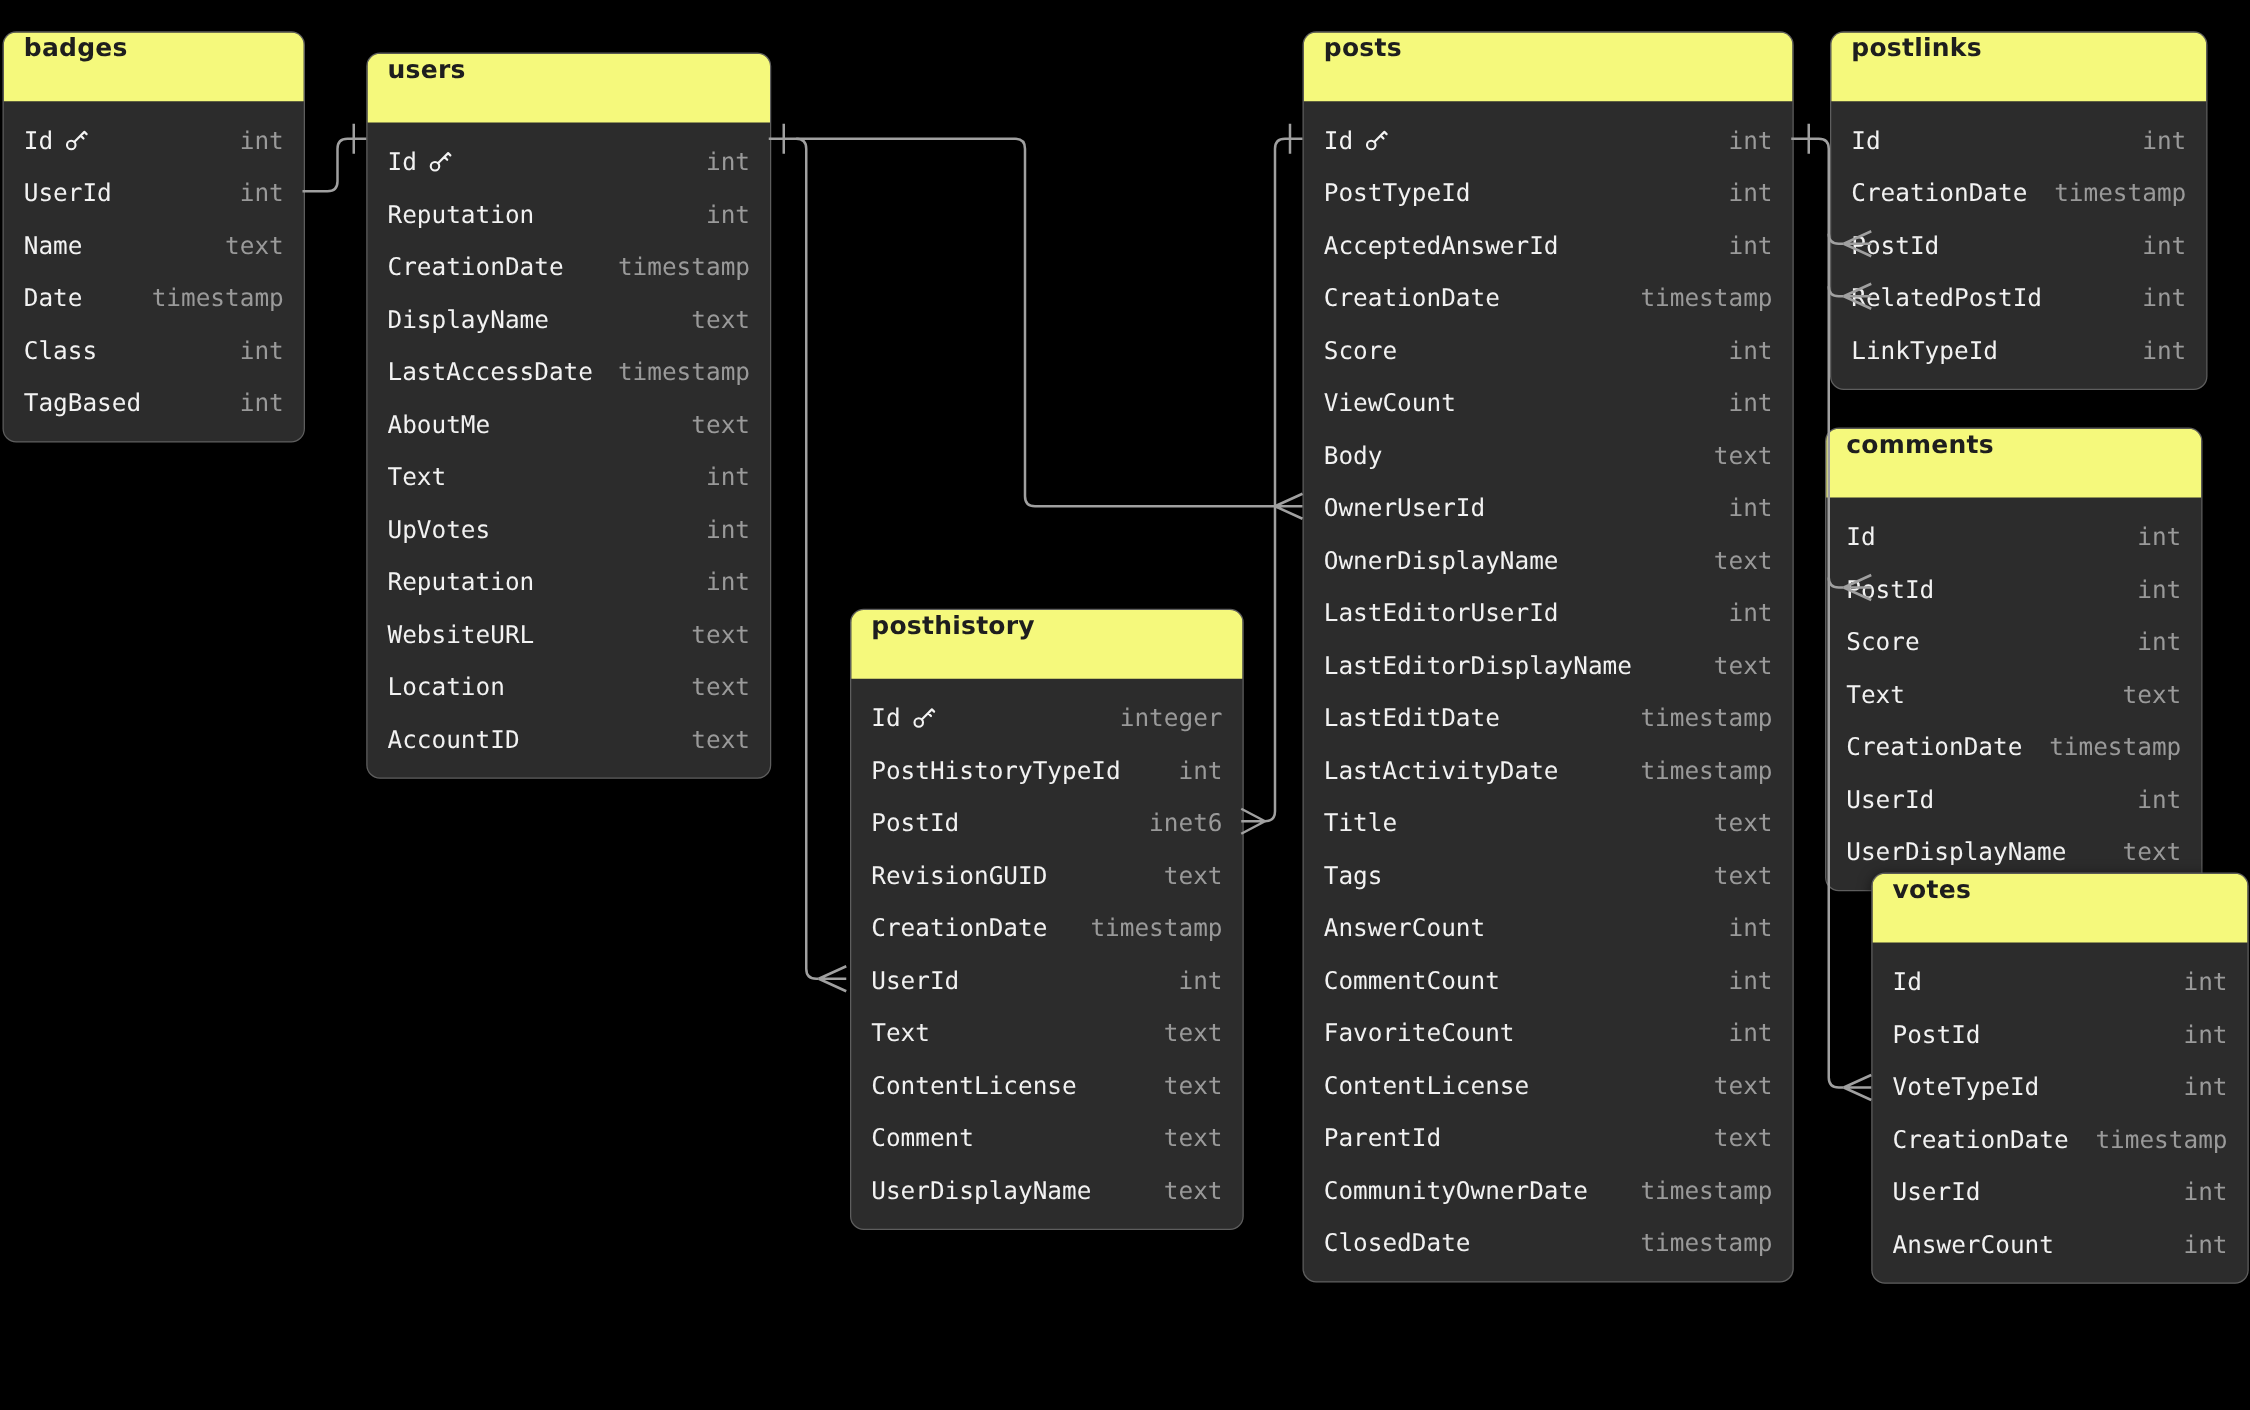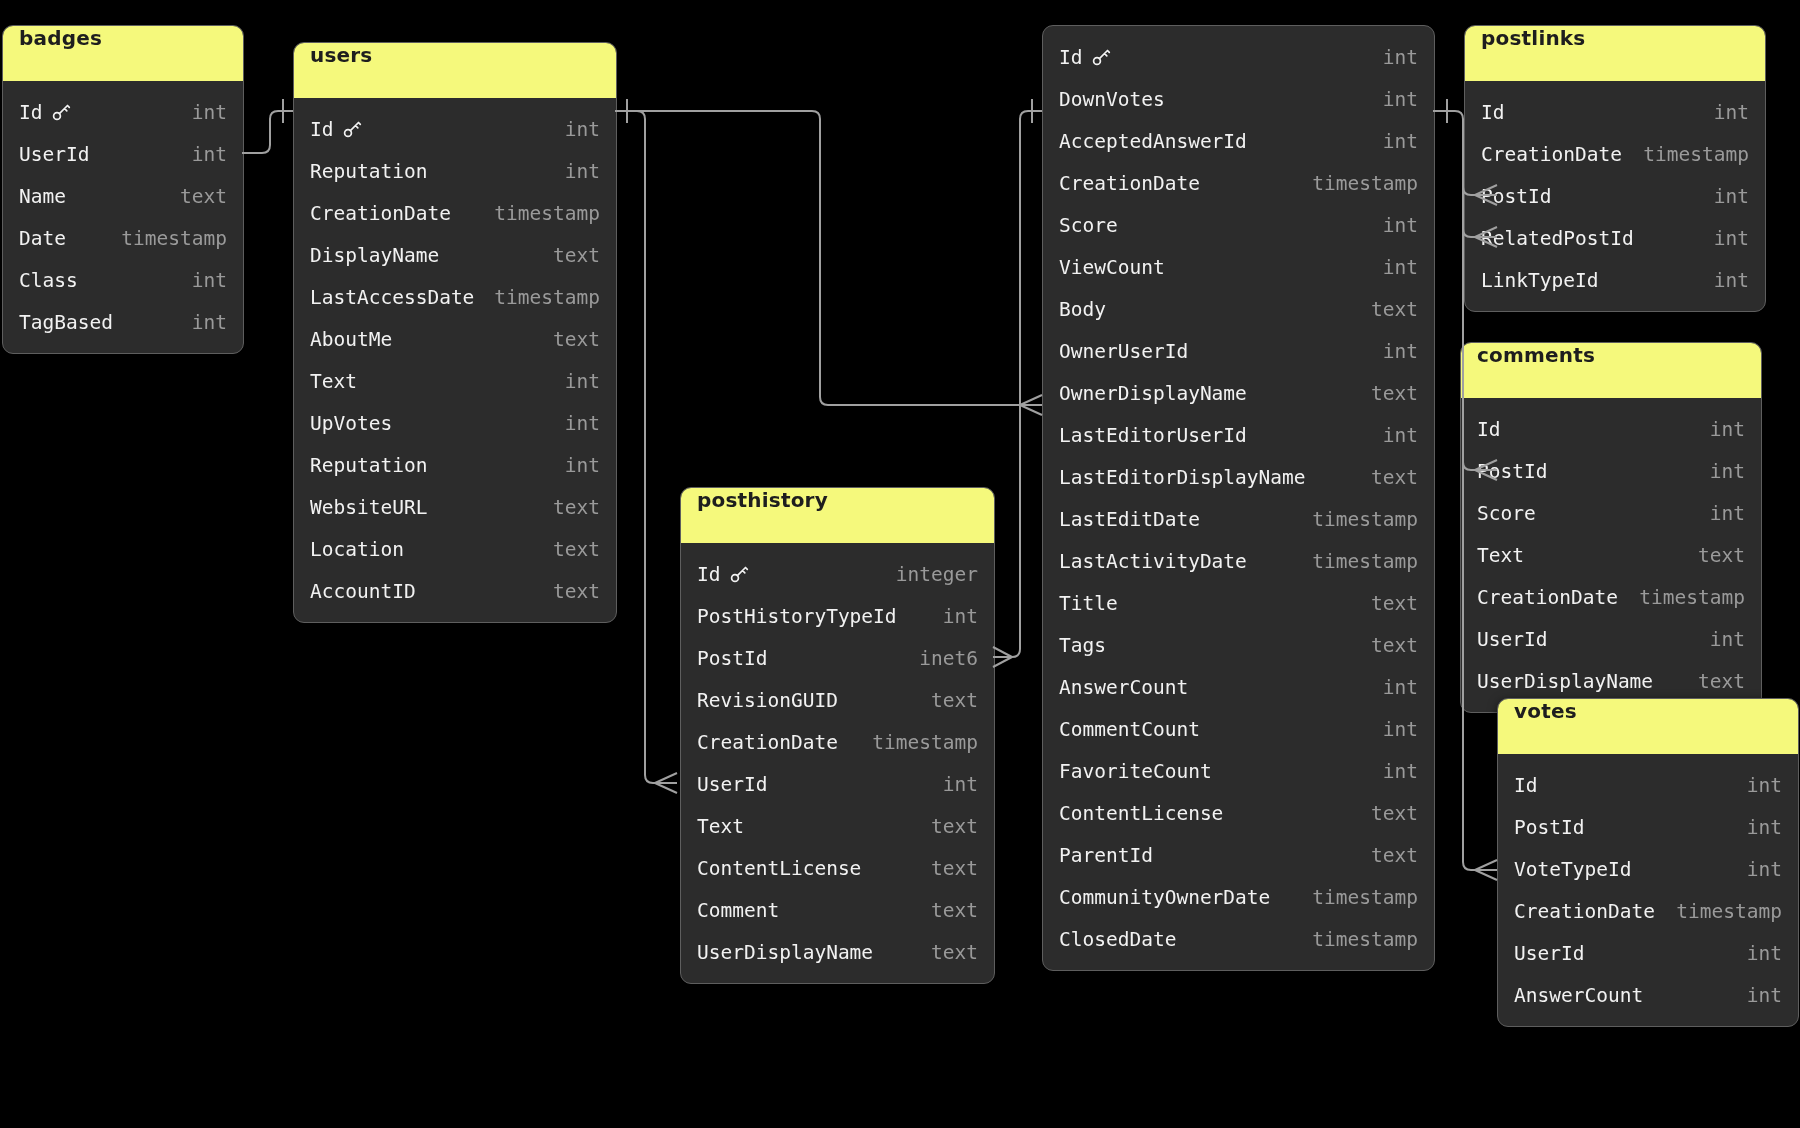--- a/index.html
+++ b/index.html
@@ -197,33 +197,36 @@
         <span class="ft">text</span>
       </div>
     <div class="row">
         <span class="fn">UserDisplayName</span>
         <span class="ft">text</span>
       </div>
   </div>
 </div>
 
 <div class="table t-posts">
+  <div class="thead">
+    <span class="ttitle">posts</span>
+  </div>
   <div class="tbody">
     <div class="row">
       <span class="fn">
           <span>Id</span>
           <svg class="key" viewBox="0 0 20 20">
             <circle cx="6" cy="14" r="3.4"></circle>
             <path d="M8.4 11.6 L16.5 3.5 M13.5 6.5 L15.8 8.8 M16.5 3.5 L18.3 5.3"></path>
           </svg>
         </span>
       <span class="ft">int</span>
     </div>
     <div class="row">
-        <span class="fn">DownVotes</span>
+        <span class="fn">PostTypeId</span>
         <span class="ft">int</span>
       </div>
     <div class="row">
         <span class="fn">AcceptedAnswerId</span>
         <span class="ft">int</span>
       </div>
     <div class="row">
         <span class="fn">CreationDate</span>
         <span class="ft">timestamp</span>
       </div>

